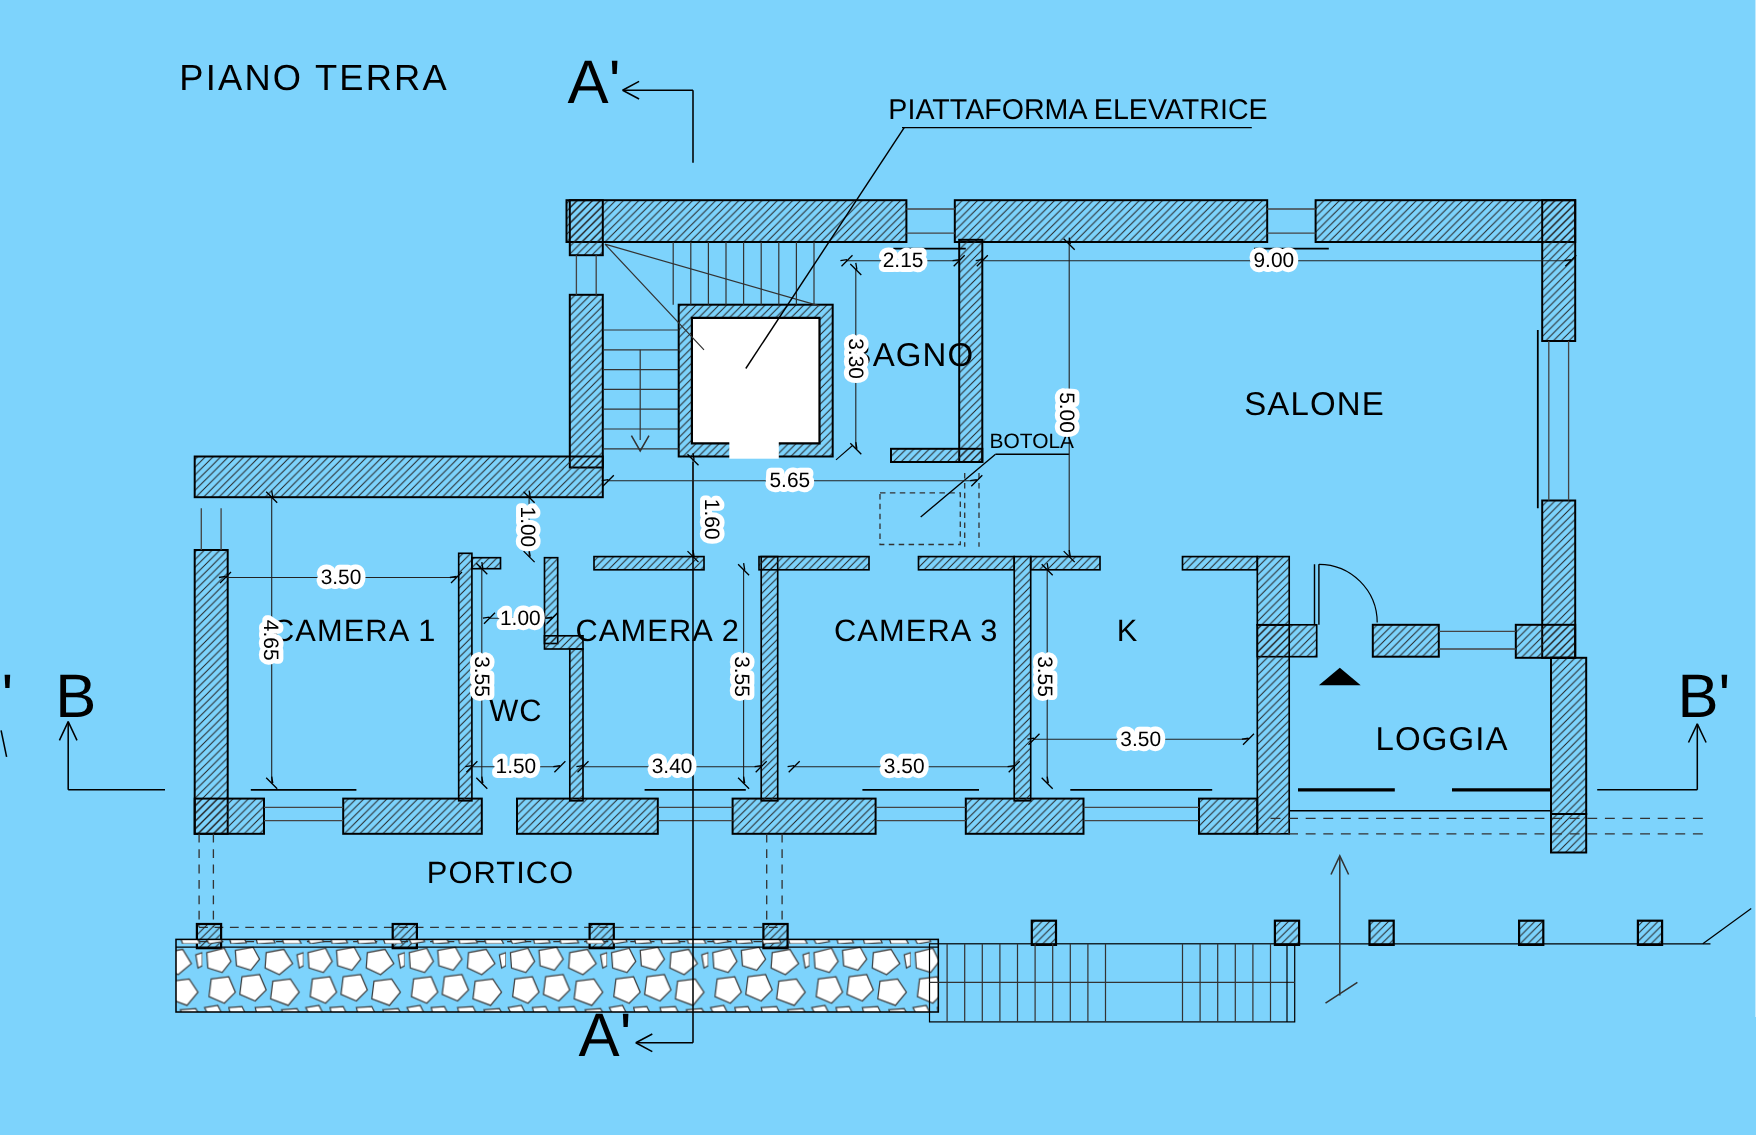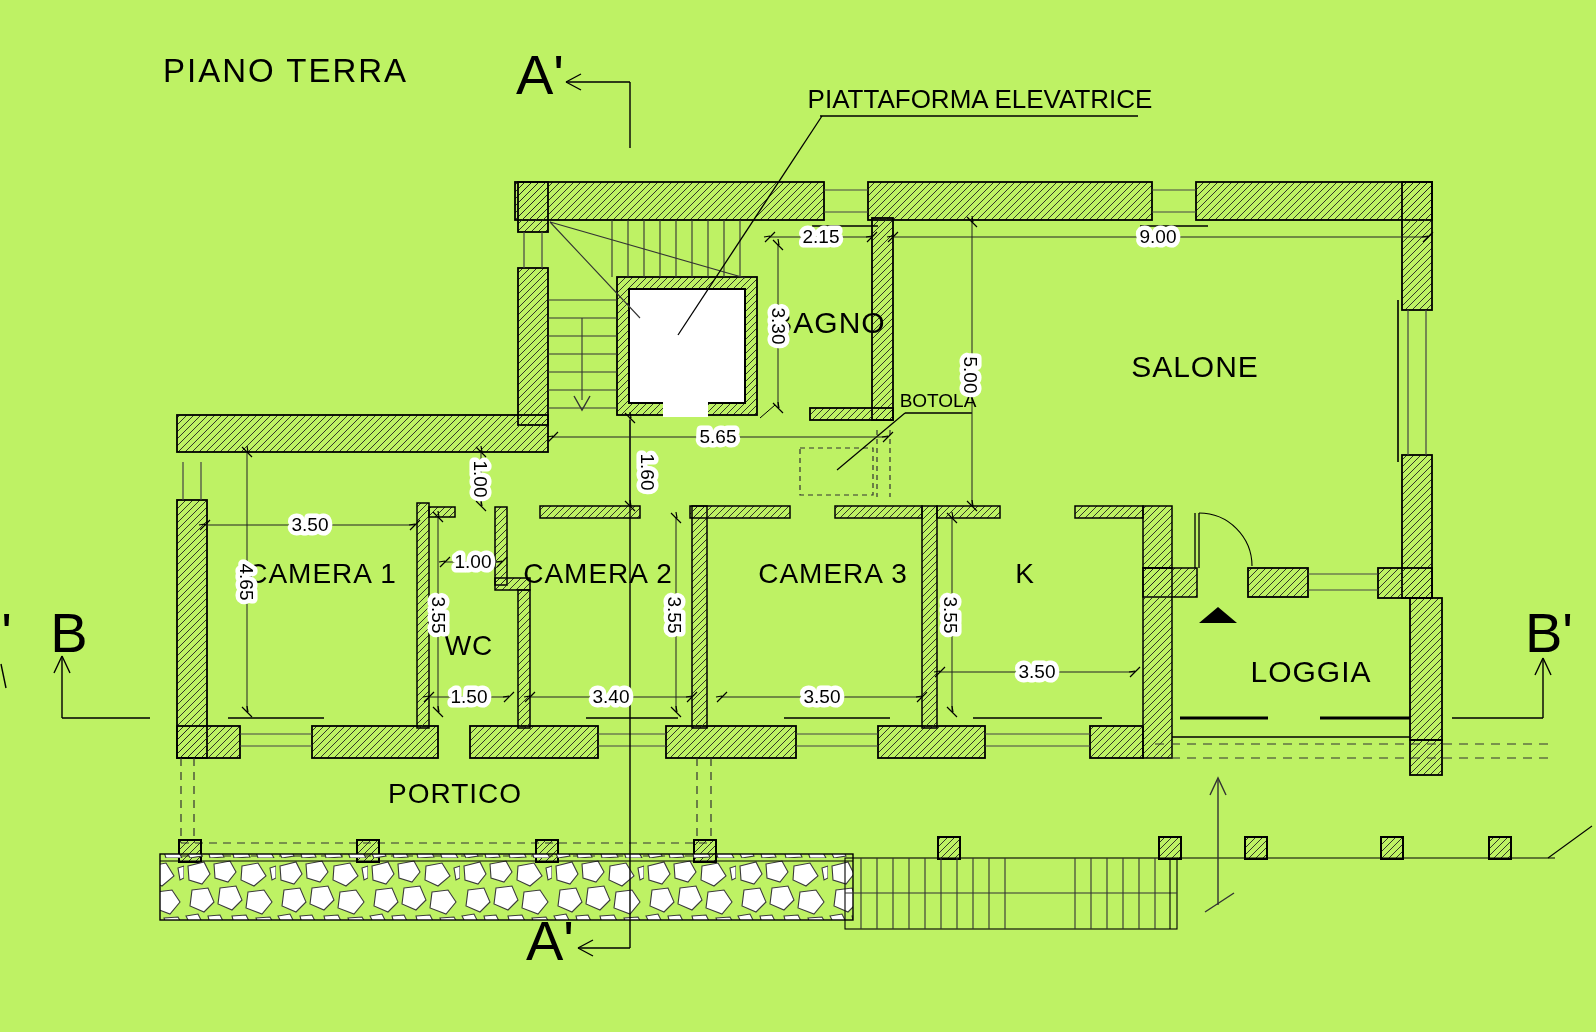--- a/index.html
+++ b/index.html
@@ -1,16 +1,16 @@
 <!DOCTYPE html>
 <html><head>
 <meta charset="utf-8">
 <style>
   html,body{margin:0;padding:0;background:#fff;}
-  #stage{position:relative;width:1596px;height:1032px;background:#bef264;overflow:hidden;
+  #stage{position:relative;width:1596px;height:1032px;background:#7dd3fc;overflow:hidden;
          font-family:"Liberation Sans", sans-serif;text-decoration:underline;}
   svg text{font-family:"Liberation Sans", sans-serif;fill:#000;}
   .room-label{font-size:28px;letter-spacing:1px;}
   .big-label{font-size:30px;letter-spacing:1px;}
   .dim{font-size:19px;paint-order:stroke;stroke:#ffffff;stroke-width:9px;stroke-linejoin:round;}
   .marker-letter{font-size:56px;}
   .callout{font-size:26px;}
   .small-callout{font-size:19px;}
   .title{font-size:33px;letter-spacing:2px;}
 </style>

